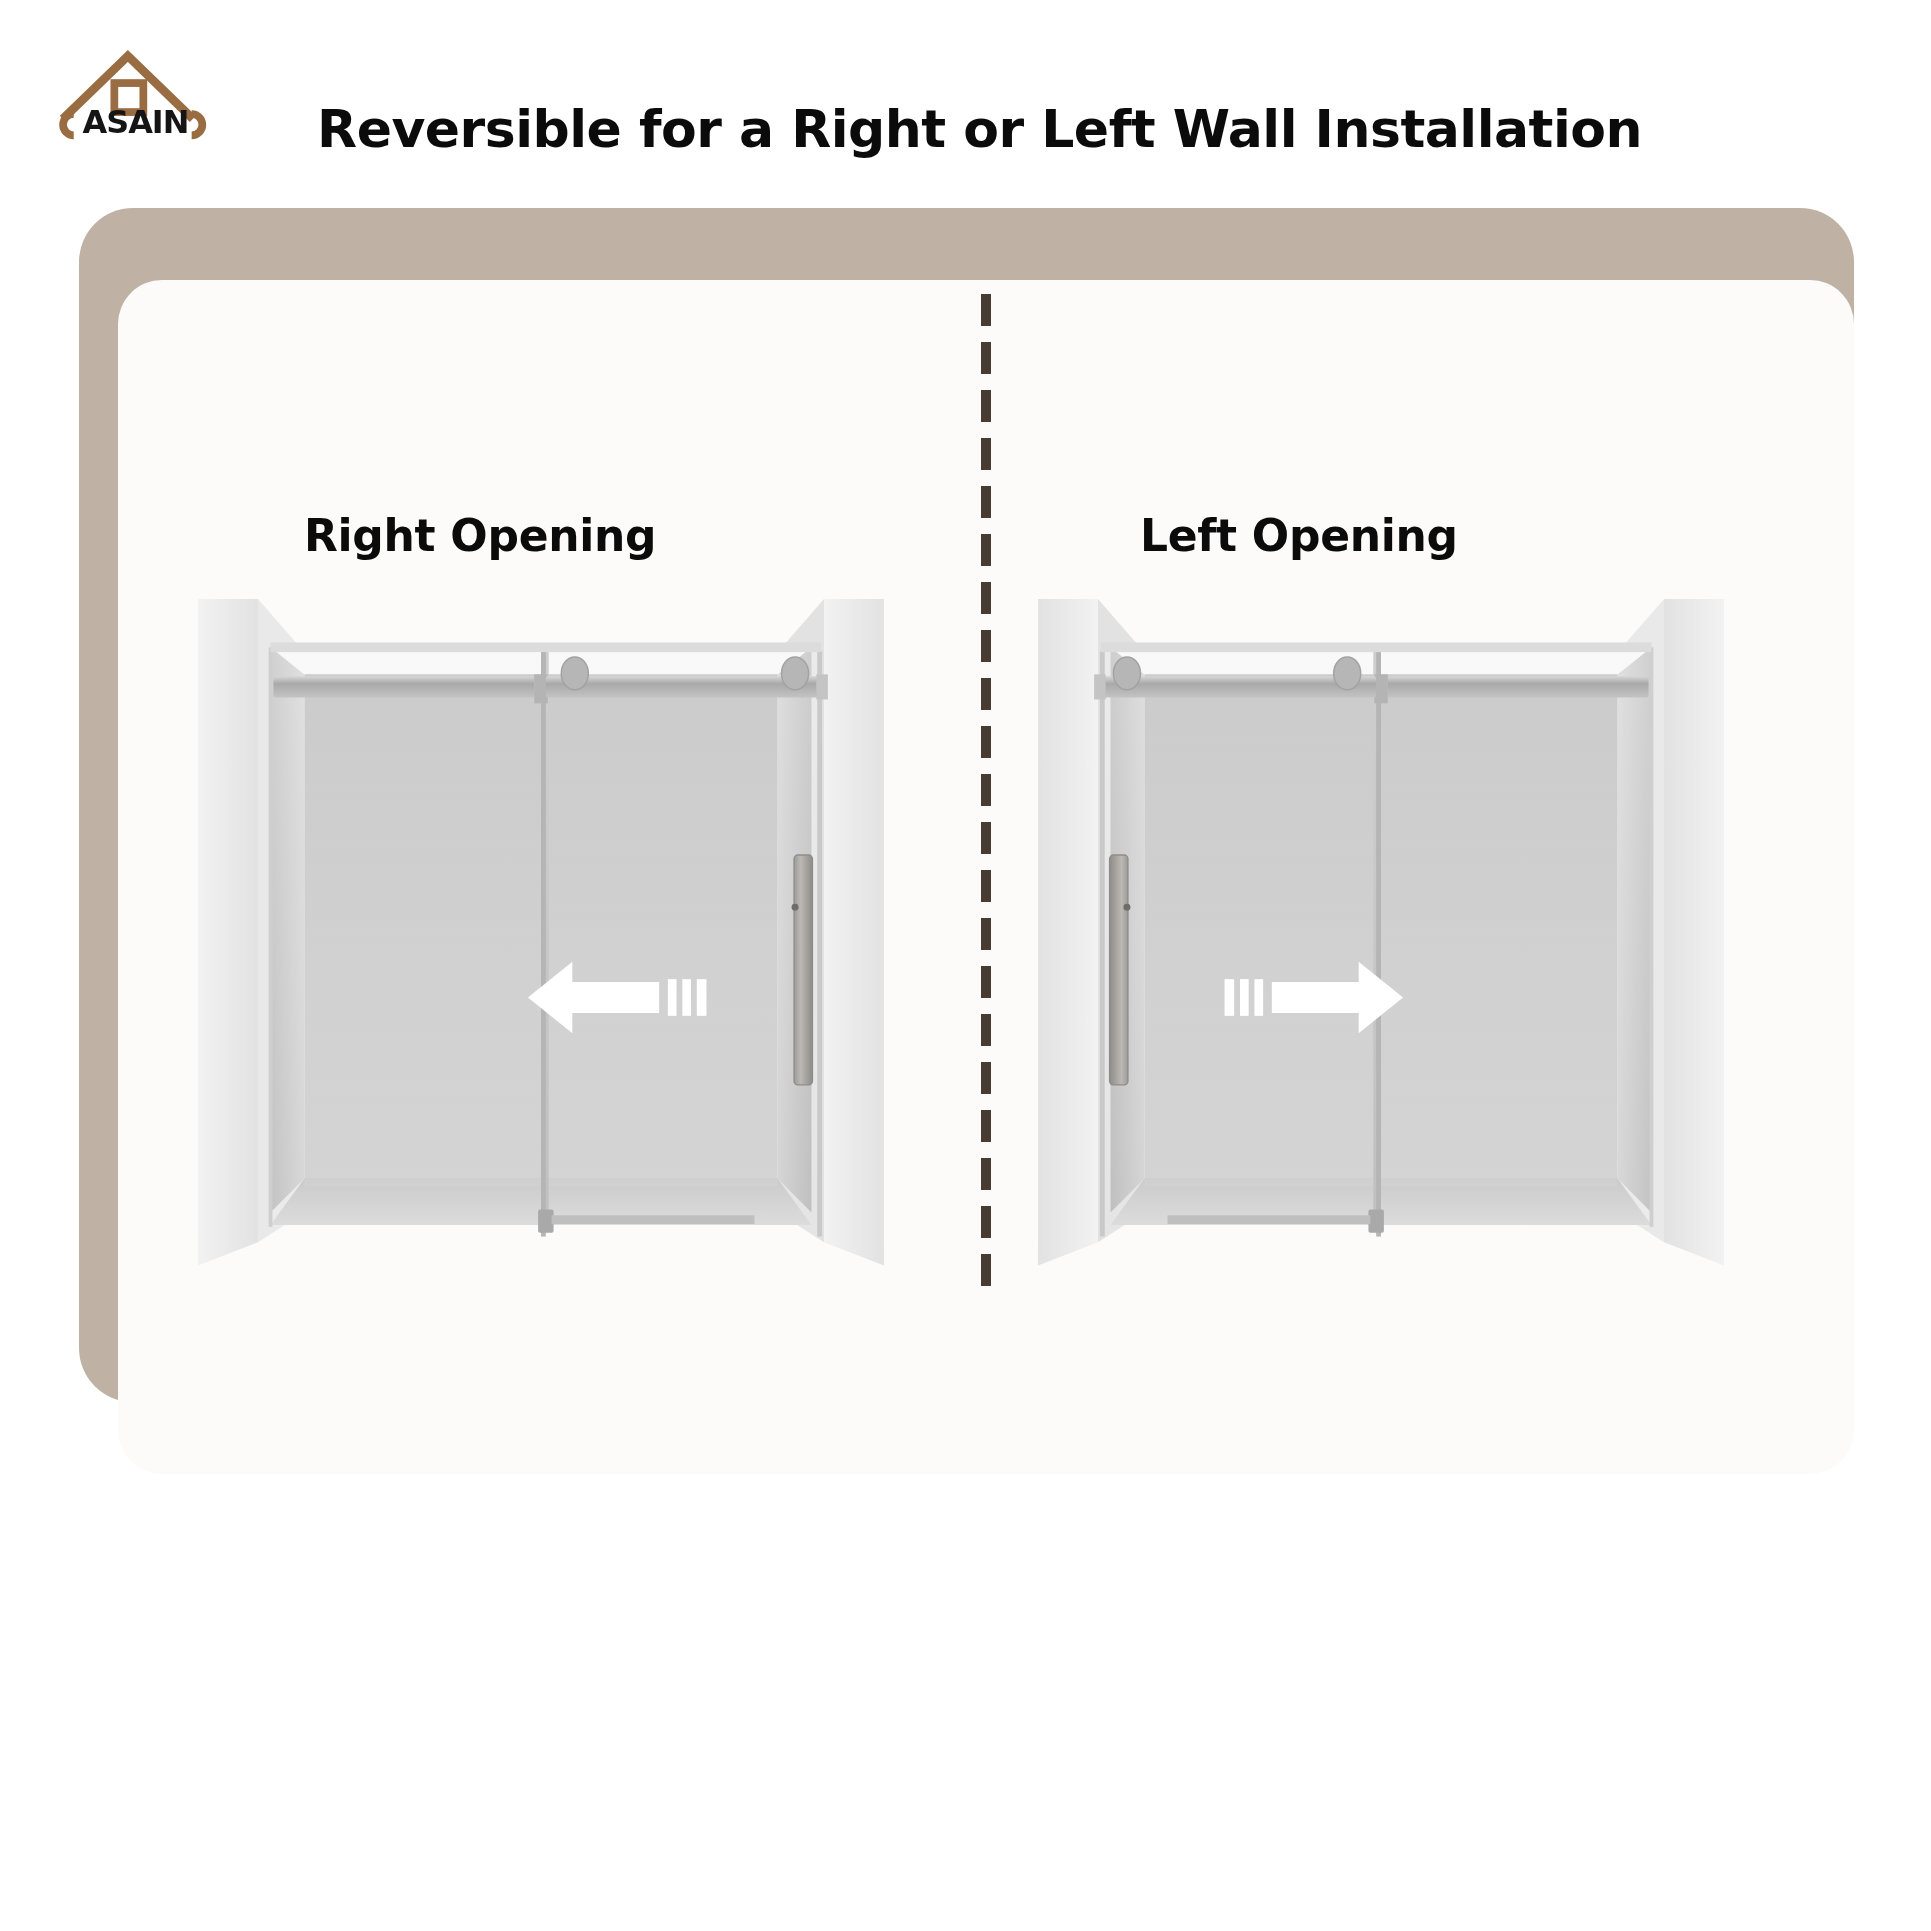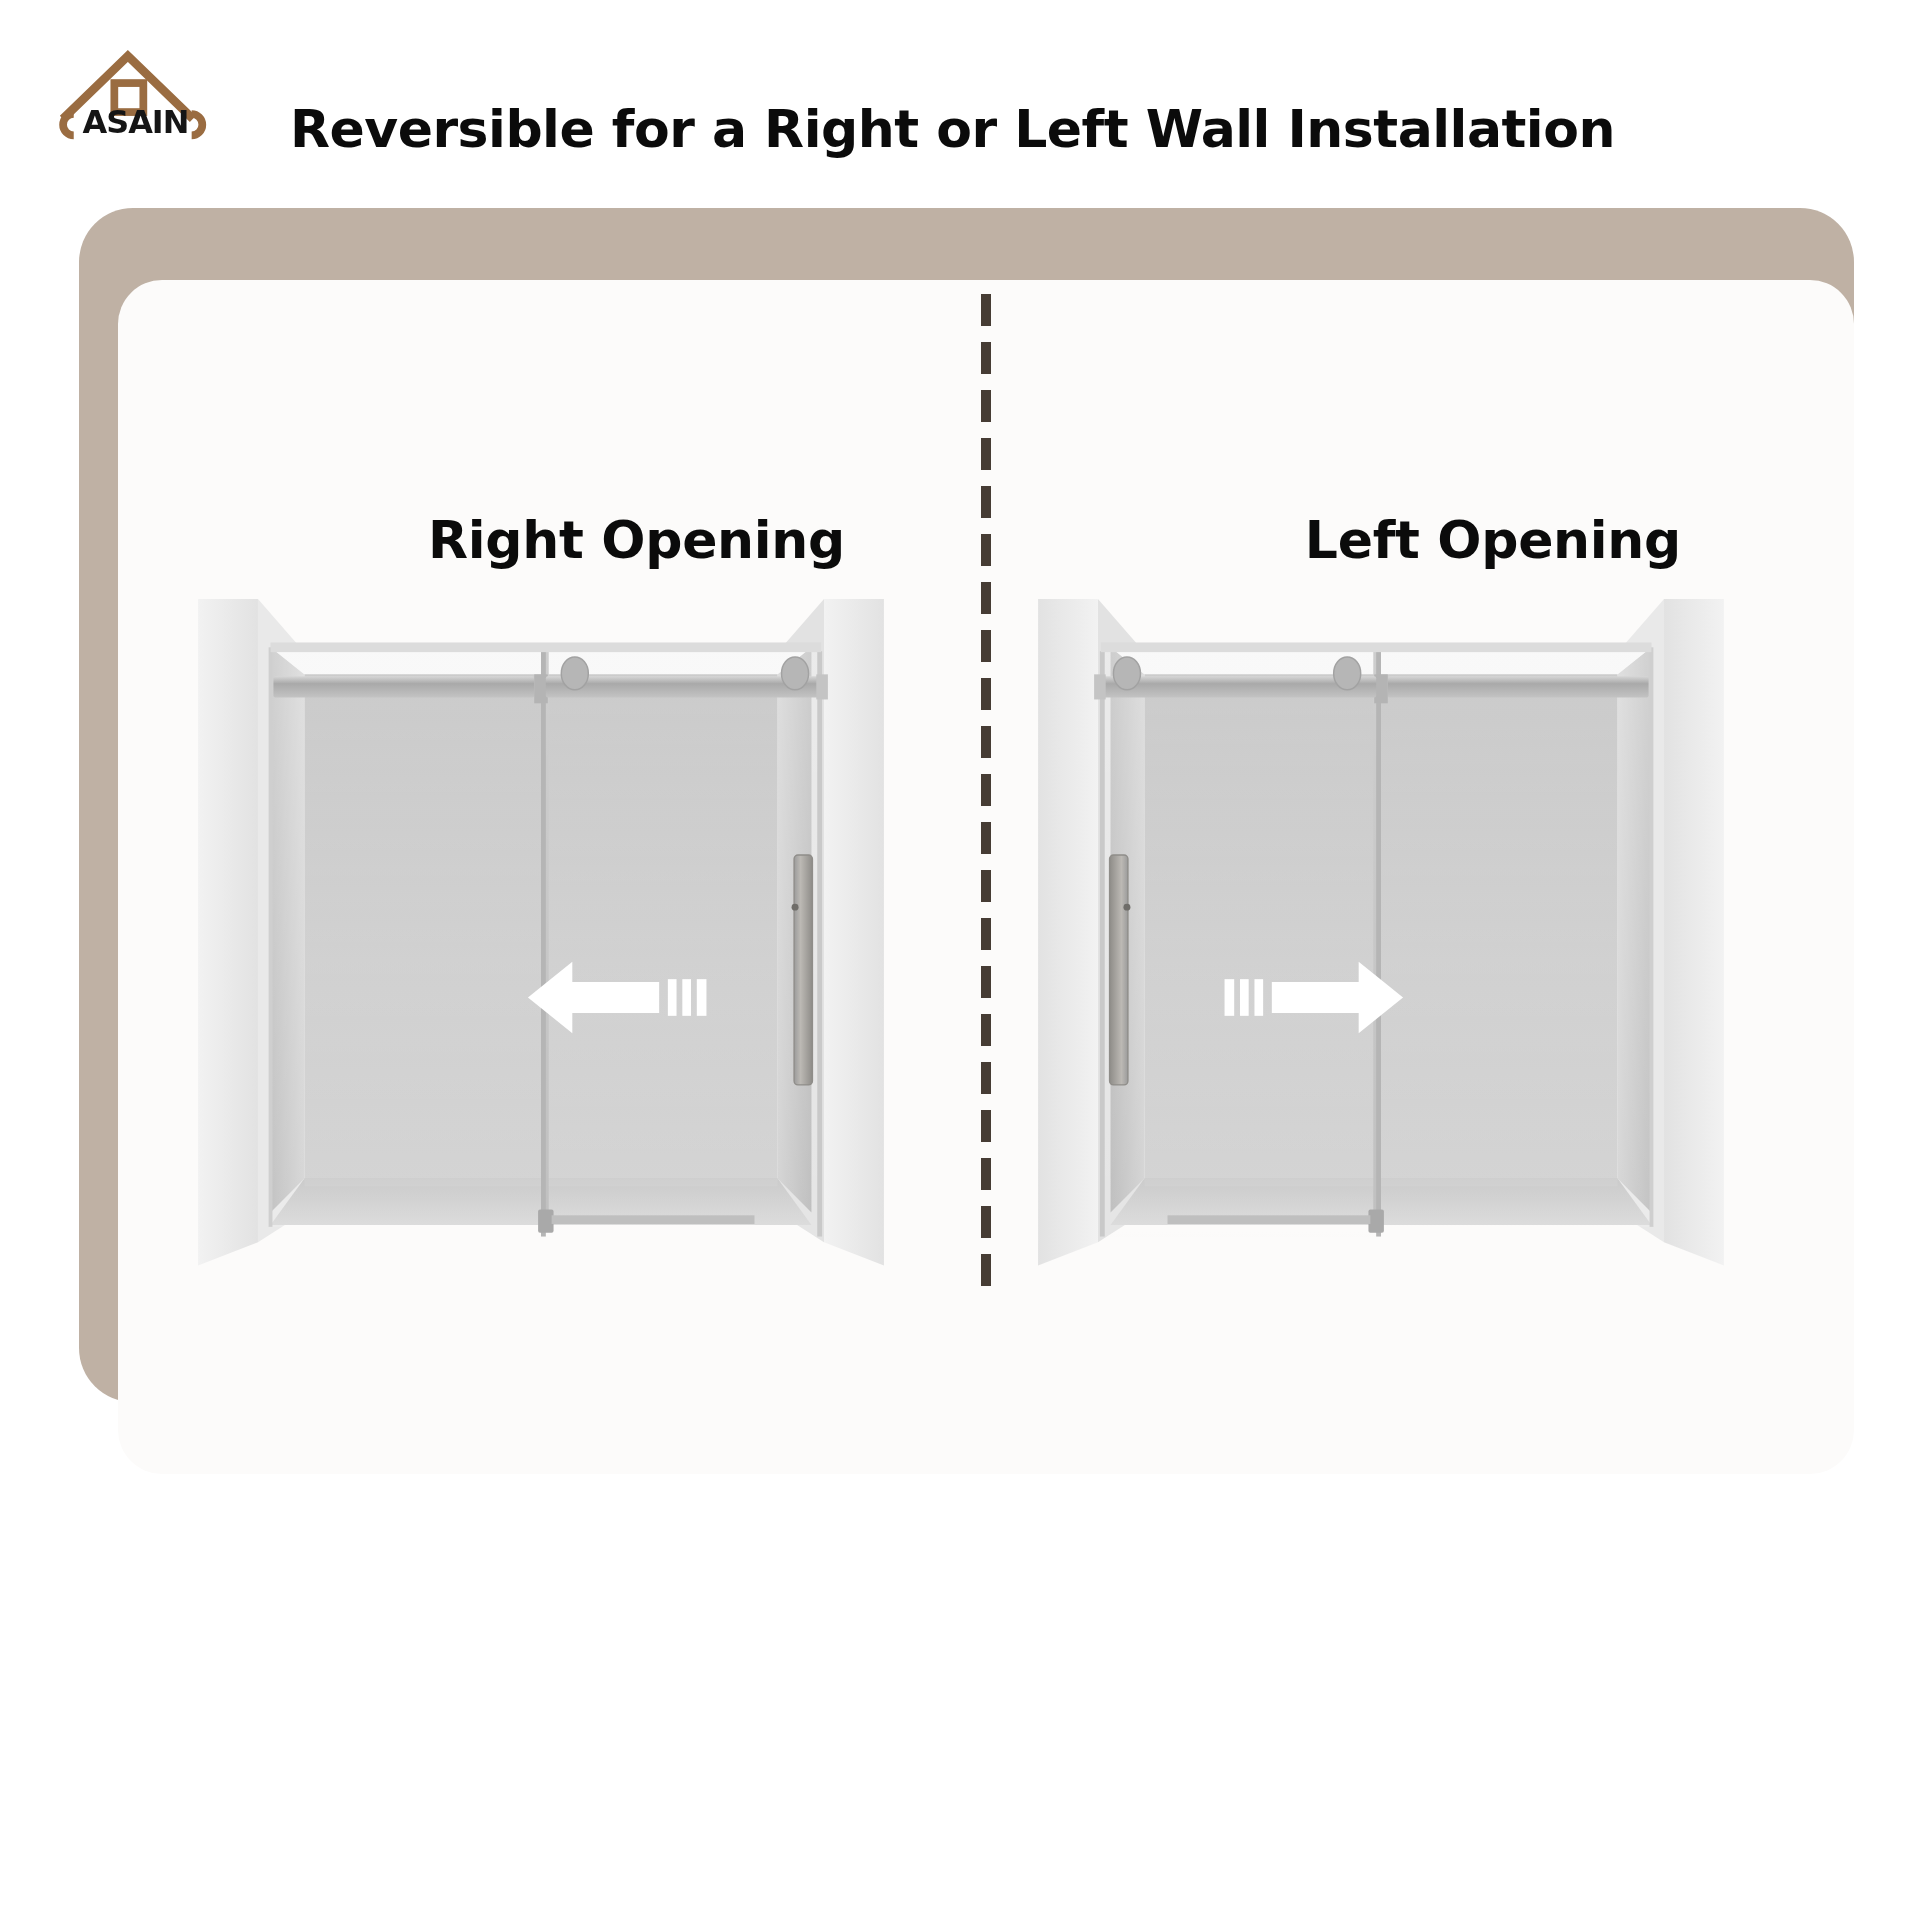--- a/index.html
+++ b/index.html
@@ -34,21 +34,21 @@
     height: 116px;
   }
   #logo svg { display: block; width: 232px; height: 116px; }
 
   
   #headline {
     position: absolute;
     left: 290px;
     top: 100px;
     width: 1352px;
-    text-align: left;
+    text-align: right;
     font-size: 52px;
     font-weight: 700;
     letter-spacing: -0.5px;
     color: #0b0b0b;
     line-height: 1.15;
     white-space: nowrap;
     font-family: "DejaVu Sans", sans-serif;
   }
 
   
@@ -87,22 +87,22 @@
       rgba(0,0,0,0) 32px,
       rgba(0,0,0,0) 48px
     );
   }
 
   
   .caption {
     position: absolute;
     top: 510px;
     width: 541px;
-    text-align: right;
-    font-size: 52px;
+    text-align: left;
+    font-size: 44px;
     font-weight: 700;
     color: #0b0b0b;
     letter-spacing: -0.3px;
     font-family: "DejaVu Sans", sans-serif;
     white-space: nowrap;
   }
   #caption-right { left: 304px; }
   #caption-left  { left: 1140px; }
 
   

